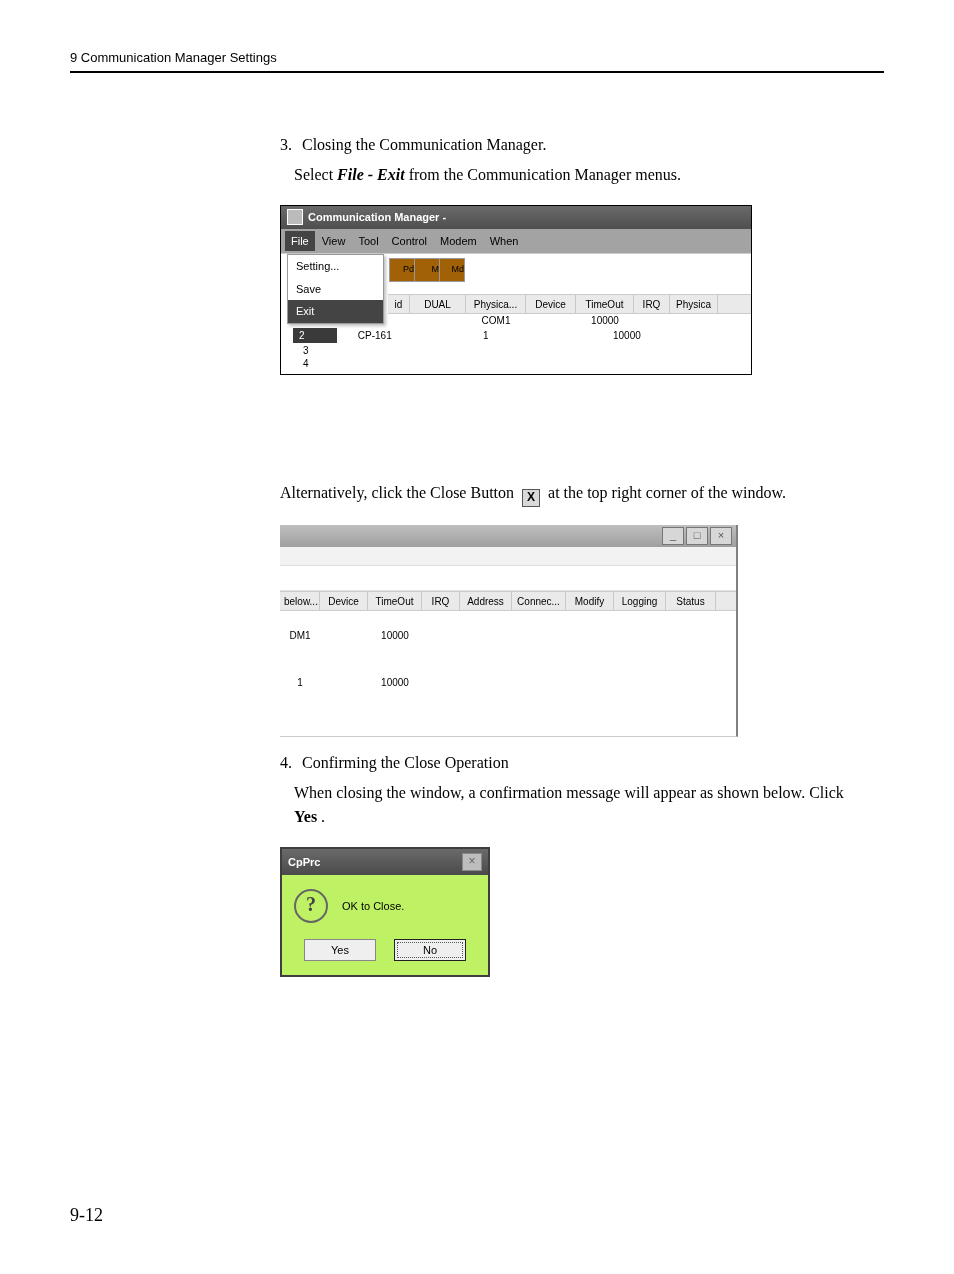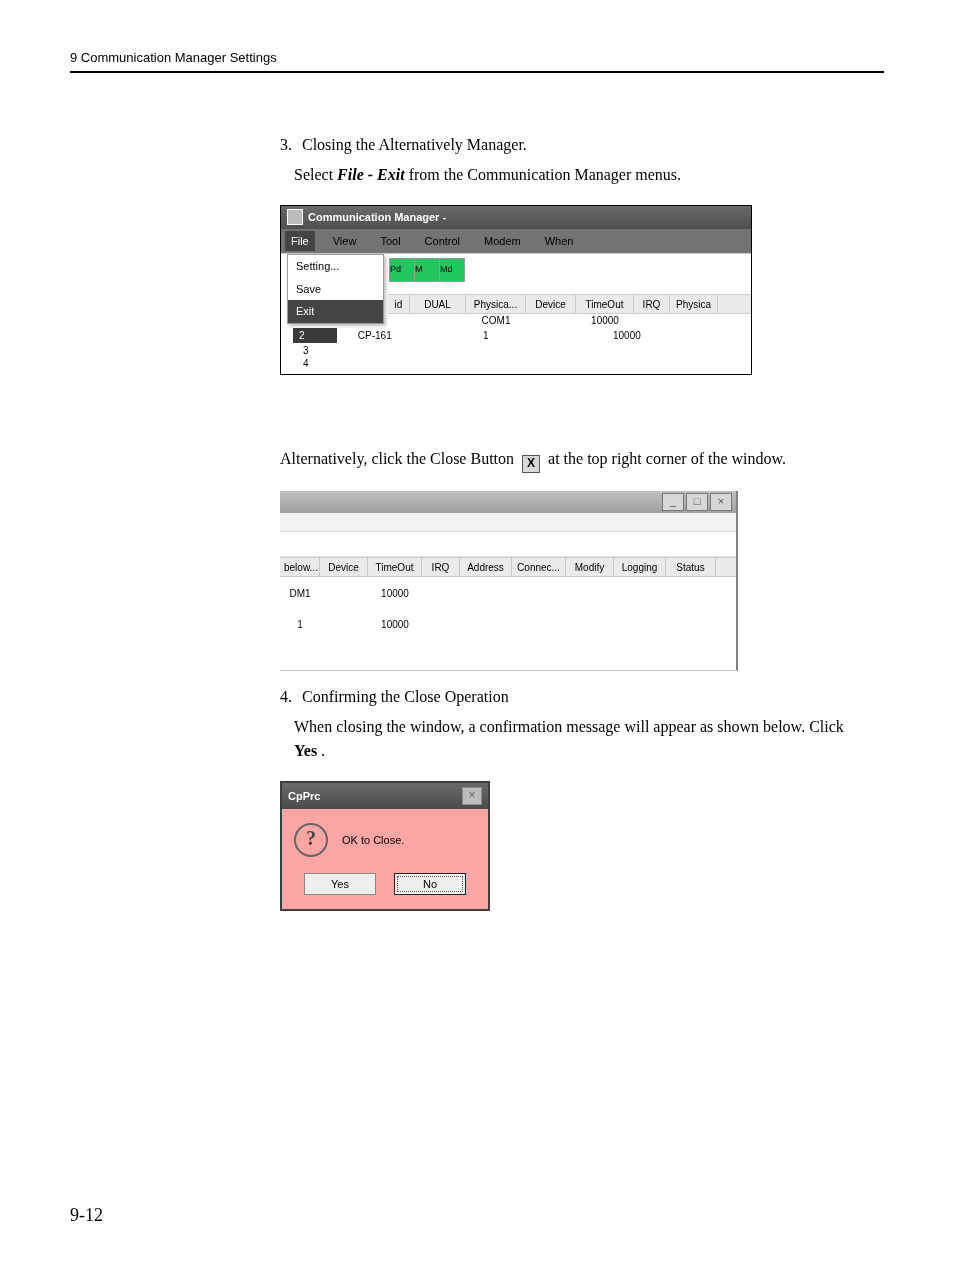--- a/index.html
+++ b/index.html
@@ -12,74 +12,74 @@
   .sub{margin-left:14px;margin-top:6px}
   .bi{font-style:italic;font-weight:bold}
   .fig{margin:18px 0 14px 0}
   .inline-x{display:inline-block;vertical-align:-3px;width:16px;height:16px;border:1px solid #555;background:#d9d9d9;font:bold 12px/14px Arial;text-align:center;margin:0 4px}
   .pgnum{position:absolute;left:70px;bottom:48px;font-family:Liberation Serif, serif;font-size:18px}
 
   
   .win1{width:470px;border:1px solid #000;font-family:Tahoma,Arial,sans-serif;font-size:11px;color:#000;background:#fff}
   .titlebar{background:linear-gradient(#6a6a6a,#4e4e4e);color:#fff;font-weight:bold;padding:3px 6px;display:flex;align-items:center;gap:5px}
   .titlebar .ticon{width:14px;height:14px;background:#bbb;border:1px solid #fff}
-  .menubar{background:#737373;padding:2px 4px;display:flex;gap:12px;border-bottom:1px solid #ccc}
+  .menubar{background:#a3a3a3;padding:2px 4px;display:flex;gap:1px;border-bottom:1px solid #ccc}
   .menubar span{padding:2px 6px}
   .menubar .sel{background:#444;color:#fff}
   .f1body{position:relative;height:120px;background:#fff}
   .dropdown{position:absolute;left:6px;top:0;width:95px;background:#fff;border:1px solid #999;box-shadow:2px 2px 3px rgba(0,0,0,.25);z-index:3}
   .dropdown div{padding:3px 8px}
   .dropdown .dsel{background:#444;color:#fff}
   .toolbar{position:absolute;left:108px;top:4px;display:flex;gap:0;z-index:1}
-  .tbtn{width:24px;height:22px;border:1px solid #9a9a9a;background:#22c55e;font-size:9px;line-height:20px;text-align:left;border-right:none}
+  .tbtn{width:24px;height:22px;border:1px solid #9a9a9a;background:#a16207;font-size:9px;line-height:20px;text-align:right;border-right:none}
   .tbtn:last-child{border-right:1px solid #9a9a9a}
   .colhdrs{position:absolute;left:107px;right:0;top:40px;height:18px;display:flex;background:#eaeaea;border-top:1px solid #ccc;border-bottom:1px solid #ccc}
   .colhdrs span,.hdrrow span{border-right:1px solid #c9c9c9;padding:2px 4px;box-sizing:border-box;overflow:hidden;white-space:nowrap;font-size:10px;text-align:center}
   .c-a{width:22px}.c-b{width:56px}.c-c{width:60px}.c-d{width:50px}.c-e{width:58px}.c-f{width:36px}.c-g{width:48px}
   .row1{position:absolute;left:107px;right:0;top:58px;display:flex;font-size:10px}
   .row1 span{padding:1px 4px;box-sizing:border-box;text-align:center}
   .rowsel{position:absolute;left:12px;top:74px;font-size:10px}
   .rowsel .sline{background:#3a3a3a;color:#fff;padding:0 6px;display:inline-block;min-width:32px}
   .numcol{position:absolute;left:22px;top:90px;font-size:10px;line-height:13px}
 
   
   .win2{width:456px;border-right:2px solid #808080;border-bottom:1px solid #ccc;font-family:Tahoma,Arial,sans-serif}
   .w2title{height:22px;background:linear-gradient(#bfbfbf,#9f9f9f);display:flex;justify-content:flex-end;align-items:center;padding-right:4px;gap:2px}
   .wbtn{width:20px;height:16px;border:1px solid #777;background:#d7d7d7;font:11px/14px Arial;text-align:center;color:#555}
   .w2menu{height:18px;background:#f2f2f2;border-bottom:1px solid #ddd}
   .w2tool{height:24px;background:#fff;border-bottom:1px solid #e3e3e3}
   .hdrrow{display:flex;background:#eaeaea;border-top:1px solid #ccc;border-bottom:1px solid #ccc;height:18px}
   .h1{width:40px}.h2{width:48px}.h3{width:54px}.h4{width:38px}.h5{width:52px}.h6{width:54px}.h7{width:48px}.h8{width:52px}.h9{width:50px}
   .w2rows{font-size:10px;padding:1px 0 30px 0}
   .w2rows div{display:flex}
-  .w2rows span{box-sizing:border-box;padding:8px 4px;text-align:center}
+  .w2rows span{box-sizing:border-box;padding:16px 4px;text-align:center}
 
   
-  .dlg{width:206px;border:2px solid #3e3e3e;font-family:Tahoma,Arial,sans-serif;font-size:11px;background:#fca5a5}
+  .dlg{width:206px;border:2px solid #3e3e3e;font-family:Tahoma,Arial,sans-serif;font-size:11px;background:#bef264}
   .dlgtitle{background:linear-gradient(#6a6a6a,#4a4a4a);color:#fff;font-weight:bold;padding:4px 6px;display:flex;justify-content:space-between;align-items:center}
   .dlgtitle .x{width:18px;height:16px;background:#bdbdbd;border:1px solid #888;color:#666;font:12px/14px Arial;text-align:center}
   .dlgbody{padding:14px 12px 8px 12px}
   .dlgrow{display:flex;align-items:center;gap:14px;margin-bottom:16px}
   .qicon{width:30px;height:30px;border:2px solid #666;border-radius:50%;font:bold 20px/26px Georgia;text-align:center;color:#444}
   .dlgbtns{display:flex;justify-content:center;gap:18px;padding-bottom:6px}
   .dbtn{width:72px;height:22px;border:1px solid #888;background:#efefef;font-size:11px}
   .dbtn.def{outline:1px dotted #555;outline-offset:-4px;border:1px solid #222}
 </style>
 </head>
 <body>
 
 <div class="page">
   <div class="hdr-line">9  Communication Manager Settings</div>
   <hr class="rule">
 
   <div class="content">
 
     <div class="step">
       <div class="step-num">3.</div>
-      <div>Closing the Alternatively Manager.</div>
+      <div>Closing the Communication Manager.</div>
     </div>
     <div class="sub">
       <span>Select </span>
       <span class="bi">File - Exit</span>
       <span> from the Communication Manager menus.</span>
     </div>
 
     <div class="fig">
       <div class="win1">
         <div class="titlebar">
@@ -128,21 +128,21 @@
             <span style="position:absolute;left:320px">10000</span>
           </div>
           <div class="numcol">
             <div>3</div>
             <div>4</div>
           </div>
         </div>
       </div>
     </div>
 
-    <div style="margin-top:72px">
+    <div style="margin-top:106px">
       <span>Alternatively, click the Close Button </span>
       <span class="inline-x">X</span>
       <span> at the top right corner of the window.</span>
     </div>
 
     <div class="fig">
       <div class="win2">
         <div class="w2title">
           <div class="wbtn">_</div>
           <div class="wbtn">□</div>

